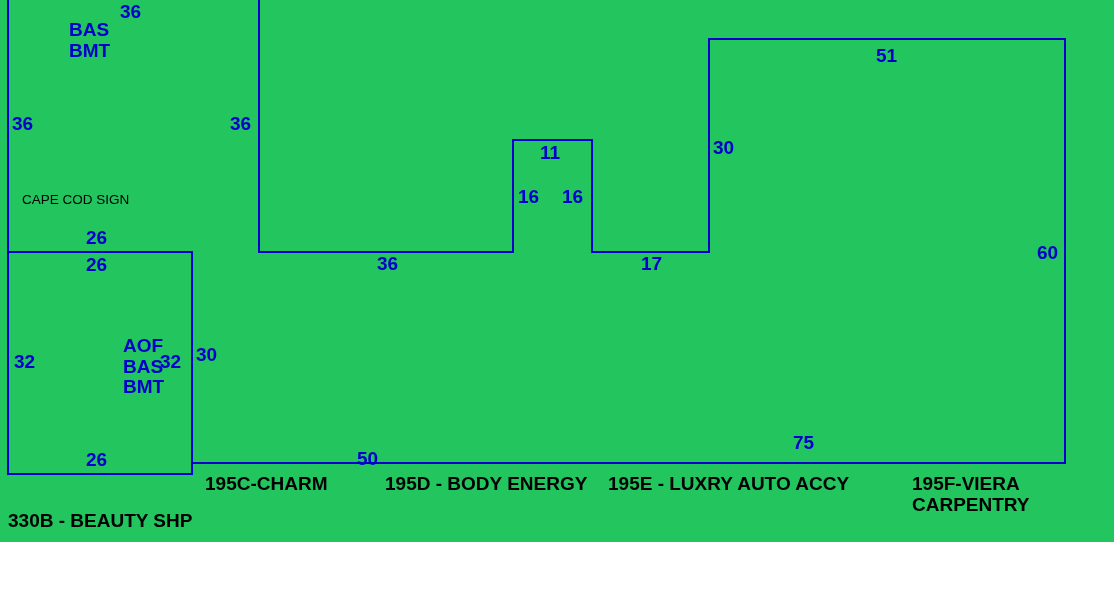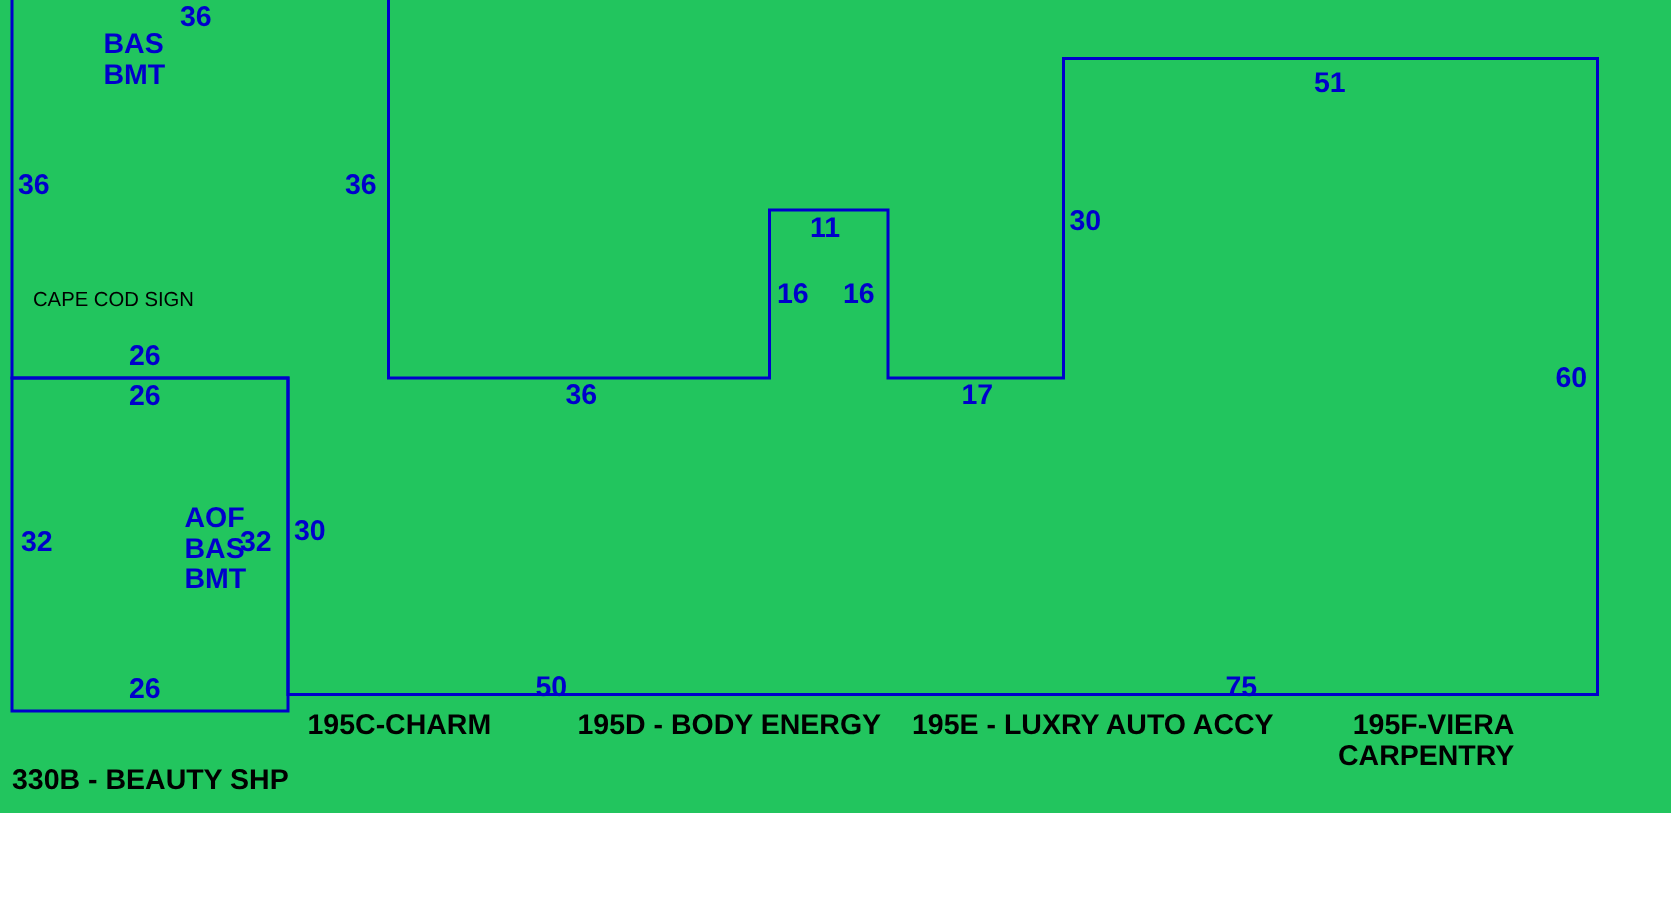--- a/index.html
+++ b/index.html
@@ -81,29 +81,29 @@
   <div class="lbl dim" style="left:86px; top:450px;">26</div>
   <div class="lbl dim" style="left:377px; top:254px;">36</div>
   <div class="lbl dim" style="left:540px; top:143px;">11</div>
   <div class="lbl dim" style="left:518px; top:187px;">16</div>
   <div class="lbl dim" style="left:562px; top:187px;">16</div>
   <div class="lbl dim" style="left:641px; top:254px;">17</div>
   <div class="lbl dim" style="left:713px; top:138px;">30</div>
   <div class="lbl dim" style="left:876px; top:46px;">51</div>
   <div class="lbl dim" style="left:1037px; top:243px;">60</div>
   <div class="lbl dim" style="left:357px; top:437px;margin-top:12px;">50</div>
-  <div class="lbl dim" style="left:793px; top:449px;margin-left:24px;">75</div>
+  <div class="lbl dim" style="left:793px; top:433px;">75</div>
 
   <div class="lbl code" style="left:30px; top:20px;">BAS
 BMT</div>
   <div class="lbl code" style="left:84px; top:336px;">AOF
 BAS
 BMT</div>
 
   <div class="lbl tenant-light" style="left:22px; top:149px;">CAPE COD SIGN</div>
   <div class="lbl tenant" style="left:205px; top:474px;">195C-CHARM</div>
   <div class="lbl tenant" style="left:385px; top:474px;">195D - BODY ENERGY</div>
   <div class="lbl tenant" style="left:608px; top:474px;text-align:center;">195E - LUXRY AUTO ACCY</div>
-  <div class="lbl tenant" style="left:892px; top:474px; text-align:right;">195F-VIERA
+  <div class="lbl tenant" style="left:912px; top:474px; text-align:left;">195F-VIERA
 CARPENTRY</div>
   <div class="lbl tenant" style="left:8px; top:511px;">330B - BEAUTY SHP</div>
 
 </div>
 
 </body></html>

